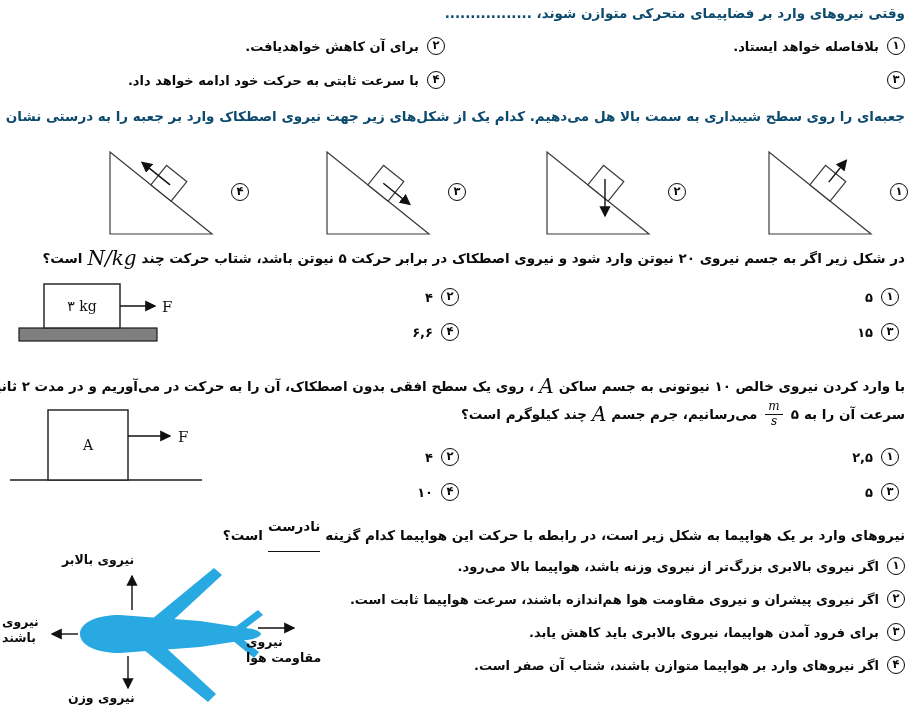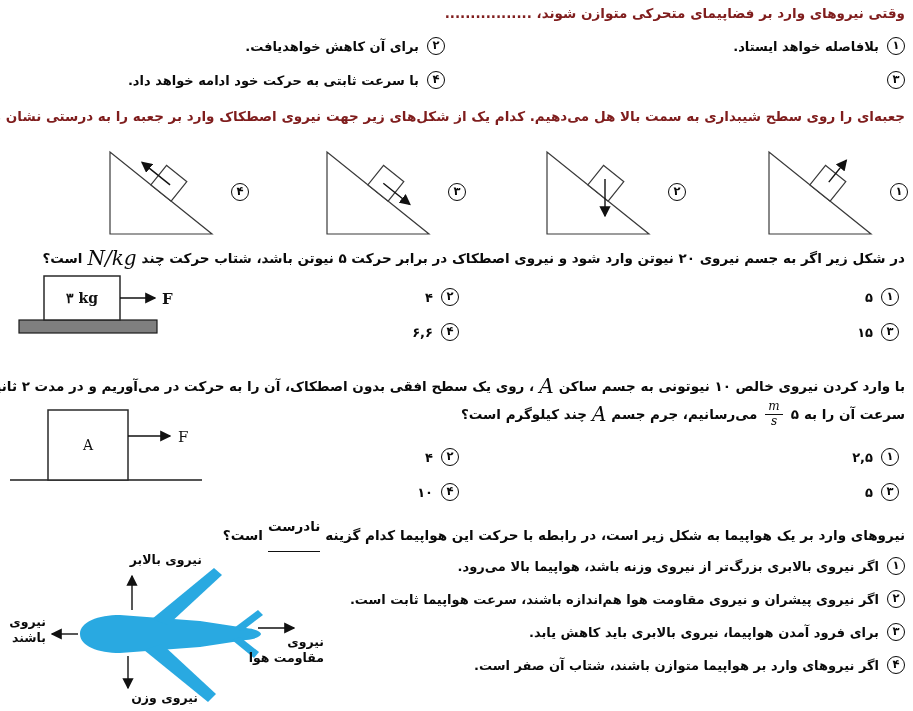--- a/index.html
+++ b/index.html
@@ -3,21 +3,21 @@
 <meta charset="utf-8">
 <style>
   html,body{margin:0;padding:0;}
   body{
     width:913px;height:711px;position:relative;background:#ffffff;
     font-family:"DejaVu Sans", sans-serif;color:#0a0a0a;overflow:hidden;
   }
   .abs{position:absolute;}
   .qtext{
     font-weight:700;font-size:13.5px;direction:rtl;text-align:right;
-    white-space:nowrap;color:#7f1d1d;
+    white-space:nowrap;color:#0c4a6e;
   }
   .qline{
     display:flex;direction:rtl;align-items:center;gap:5px;
     font-weight:700;font-size:13.5px;white-space:nowrap;
   }
   .opt{
     display:flex;direction:rtl;align-items:center;gap:8px;
     font-weight:700;font-size:13px;white-space:nowrap;height:20px;
   }
   .qnum{
@@ -40,21 +40,21 @@
   .incline-group{display:flex;align-items:center;gap:10px;}
   .tri{fill:#ffffff;stroke:#3a3a3a;stroke-width:1.2;}
   .boxr{fill:#ffffff;stroke:#3a3a3a;stroke-width:1.2;}
   .box2{fill:#ffffff;stroke:#2a2a2a;stroke-width:1.5;}
   .ground{fill:#7f7f7f;stroke:#1a1a1a;stroke-width:1.2;}
   .groundline{stroke:#555;stroke-width:2;}
   .arrow{stroke:#111;stroke-width:1.4;}
   .boxlabel{font-family:"DejaVu Serif", serif;font-size:14px;fill:#111;}
   .flabel{font-family:"DejaVu Serif", serif;font-size:15px;fill:#111;}
   .plane-label{
-    font-weight:700;font-size:12.5px;direction:rtl;text-align:right;line-height:1.3;
+    font-weight:700;font-size:12.5px;direction:rtl;text-align:left;line-height:1.3;
   }
 </style>
 </head>
 <body>
 
 <svg width="0" height="0" style="position:absolute">
   <defs>
     <marker id="arw" markerWidth="8" markerHeight="8" refX="7" refY="4" orient="auto">
       <path d="M0,0 L8,4 L0,8 Z" fill="#111"></path>
     </marker>
@@ -126,21 +126,21 @@
   </svg>
   <span class="qnum">۴</span>
 </div>
 
 <div class="abs qline" style="top:246px;right:8px;">
   <span>در شکل زیر اگر به جسم نیروی ۲۰ نیوتن وارد شود و نیروی اصطکاک در برابر حرکت ۵ نیوتن باشد، شتاب حرکت چند</span>
   <span class="math">N/kg</span>
   <span>است؟</span>
 </div>
 
-<div class="abs" style="left:14px;top:272px;font-weight:bold;">
+<div class="abs" style="left:14px;top:280px;">
   <svg width="168" height="66" viewBox="0 0 168 66">
     <rect class="ground" x="5" y="48" width="138" height="13"></rect>
     <rect class="box2" x="30" y="4" width="76" height="44"></rect>
     <text class="boxlabel" x="68" y="31" text-anchor="middle">۳ kg</text>
     <line class="arrow" x1="106" y1="26" x2="141" y2="26" marker-end="url(#arw)"></line>
     <text class="flabel" x="148" y="32">F</text>
   </svg>
 </div>
 
 <div class="abs grid2" style="top:287px;right:14px;width:640px;grid-template-columns:440px 200px;">

